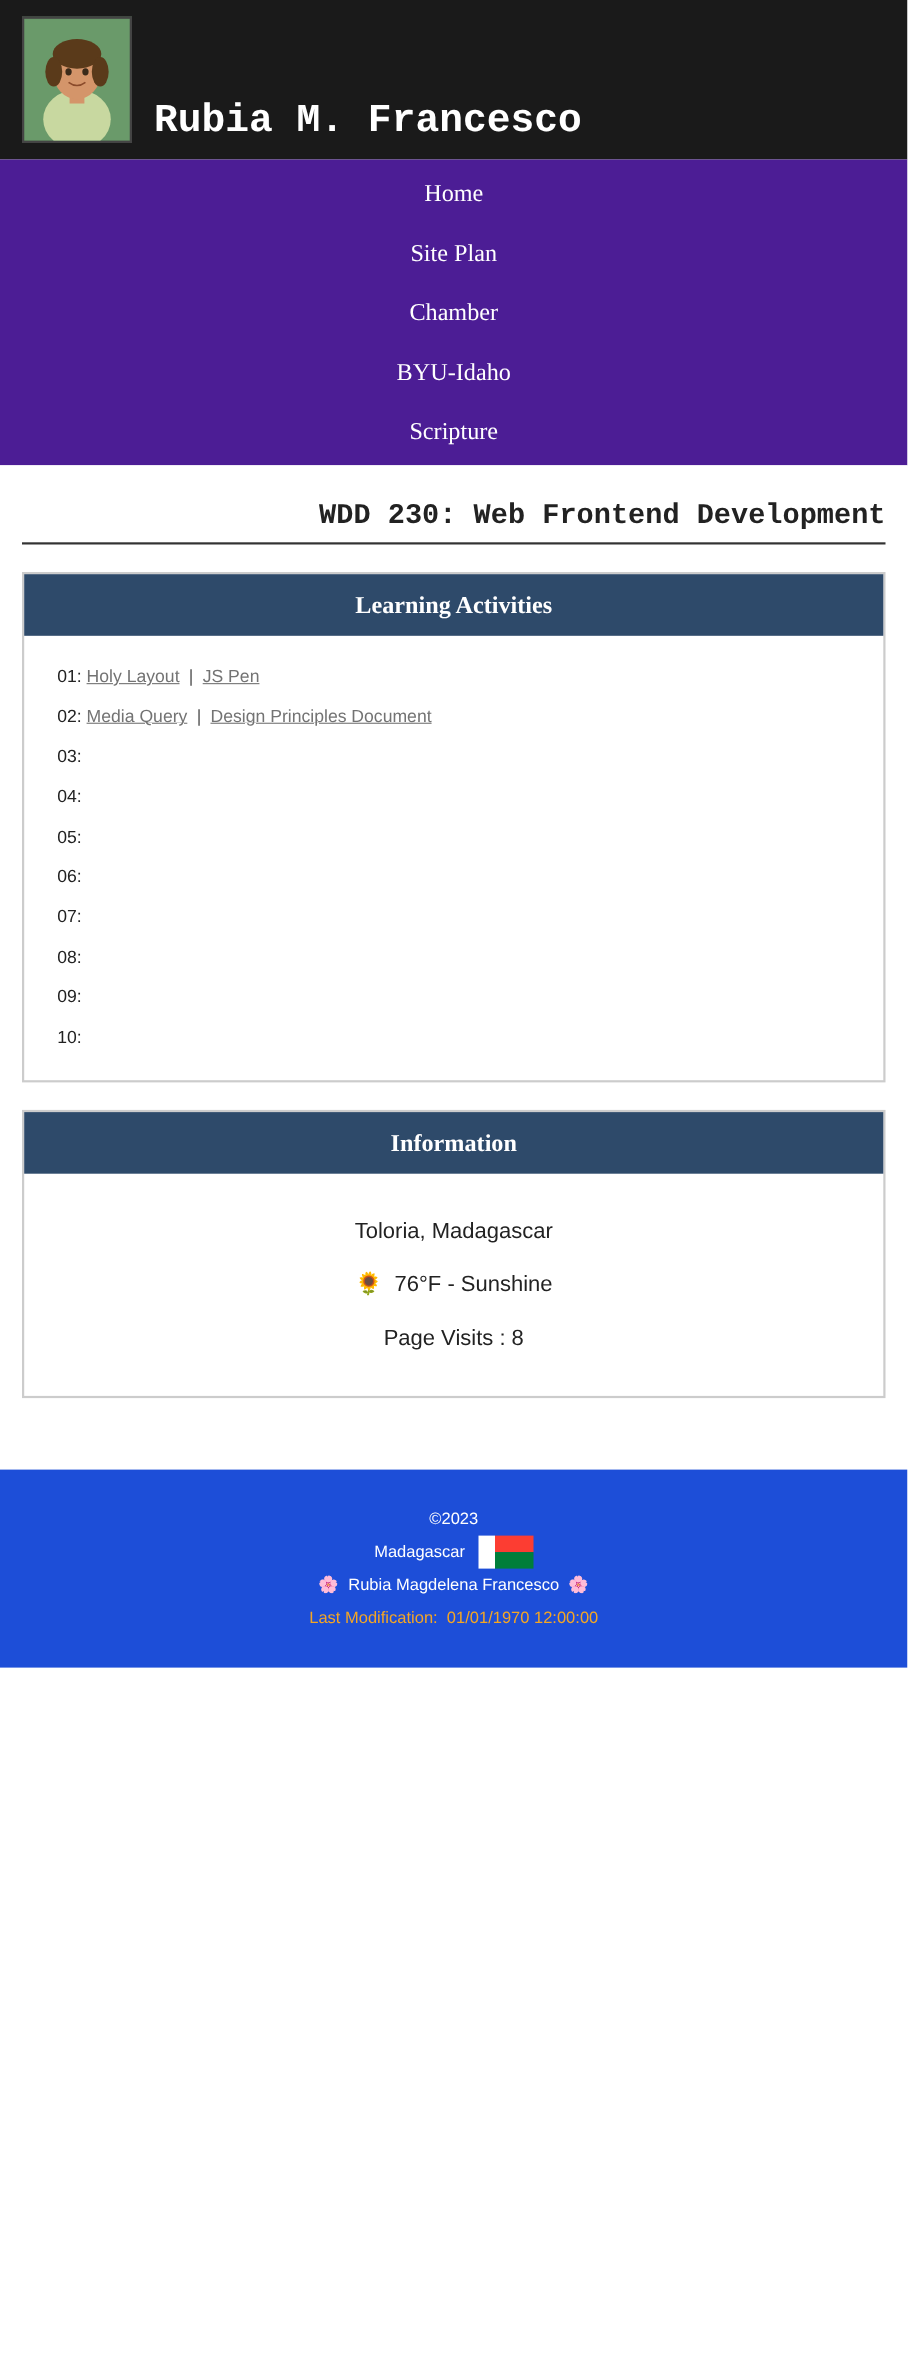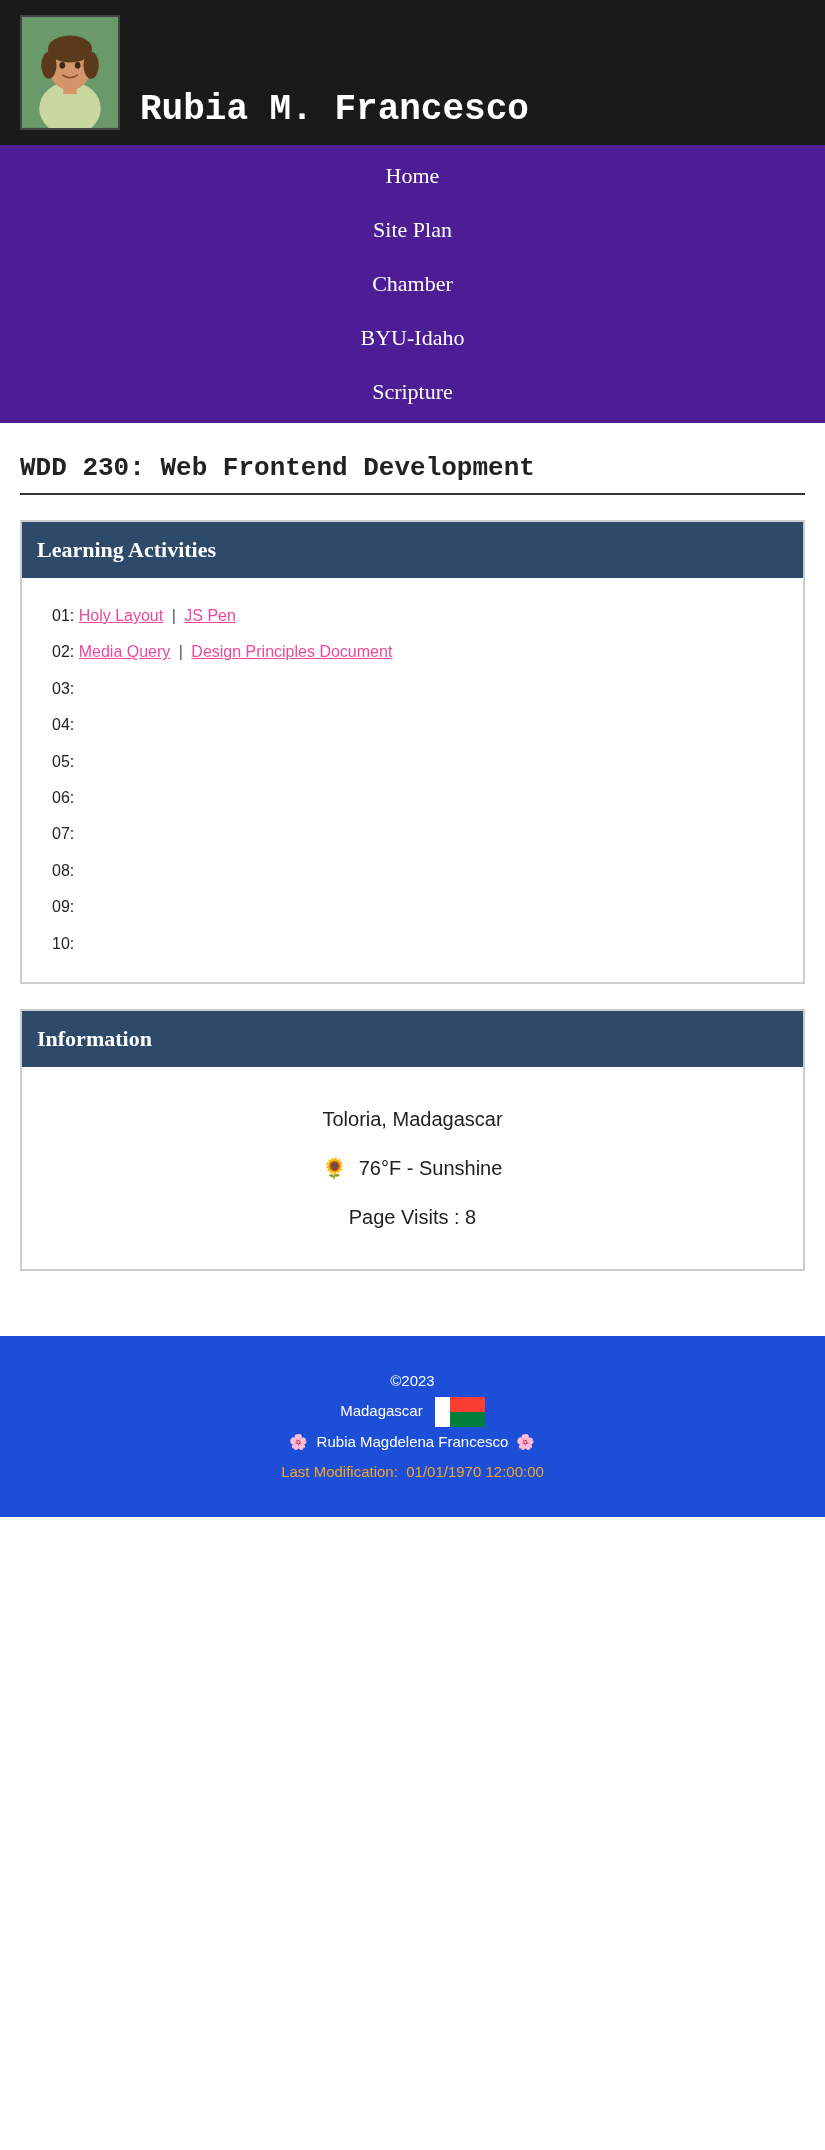--- a/index.html
+++ b/index.html
@@ -65,31 +65,33 @@
       background: #fff;
     }
 
     .page-heading {
       font-size: 26px;
       font-family: 'Courier New', monospace;
       color: #222;
       border-bottom: 2px solid #333;
       padding-bottom: 10px;
       margin-bottom: 25px;
+      text-align: right;
     }
 
     
     .card {
       border: 2px solid #ccc;
       margin-bottom: 25px;
       background: #fff;
     }
     .card-header {
       background: #2e4a6a;
       color: #fff;
+      text-align: center;
       padding: 15px;
       font-size: 22px;
       font-weight: bold;
       font-family: Georgia, serif;
     }
     .card-body {
       padding: 20px 30px;
     }
 
     
@@ -97,21 +99,21 @@
       list-style: none;
       font-size: 16px;
       line-height: 1.9;
       color: #222;
       font-family: Arial, sans-serif;
     }
     .activity-list li {
       padding: 3px 0;
     }
     .activity-list a {
-      color: #ec4899;
+      color: #737373;
       text-decoration: underline;
     }
     .separator {
       color: #555;
       margin: 0 4px;
     }
 
     
     .info-body {
       padding: 25px 30px;

